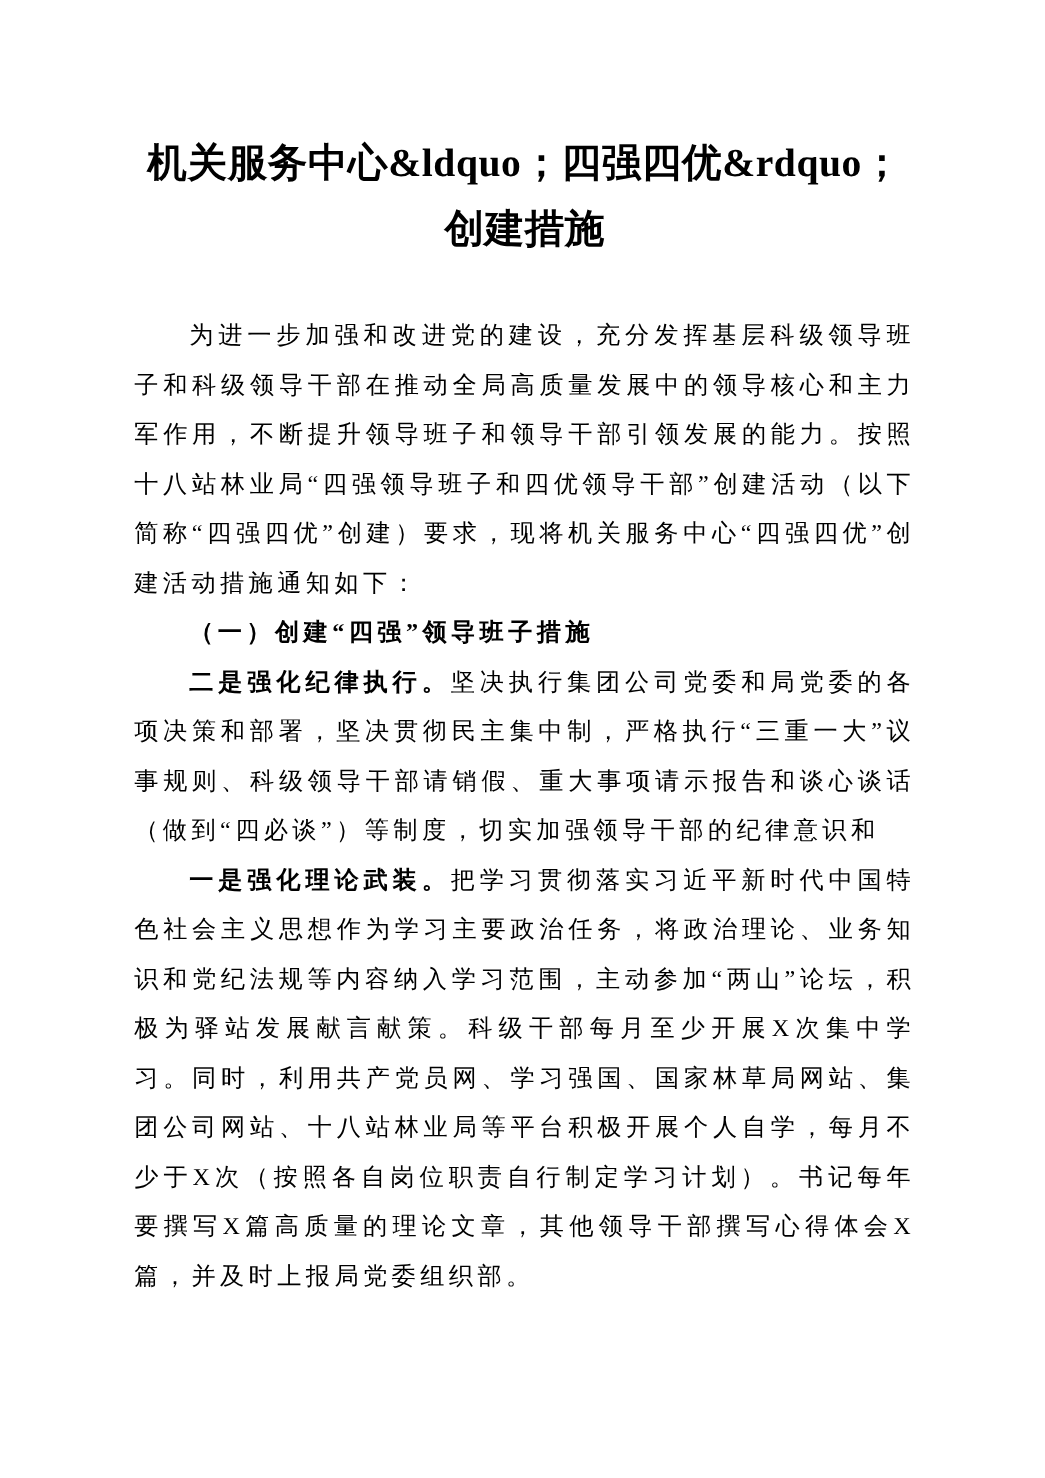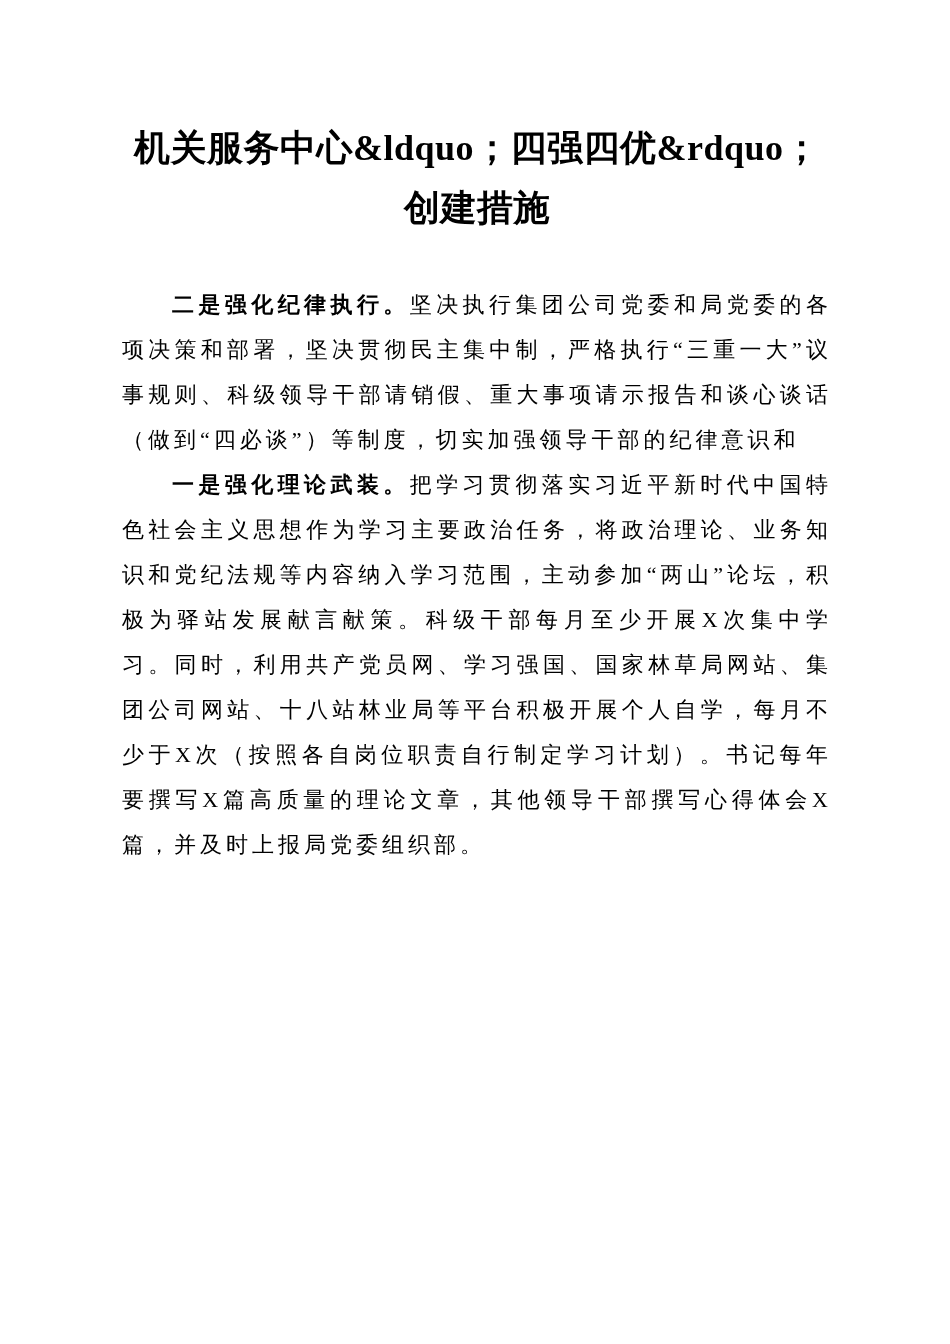--- a/index.html
+++ b/index.html
@@ -44,20 +44,22 @@
   }
 </style>
 </head>
 <body>
 
 <div class="page">
   <div class="content">
 
     <h1 class="doc-title">机关服务中心&amp;ldquo；四强四优&amp;rdquo；创建措施</h1>
 
+    <p class="body-para">为进一步加强和改进党的建设，充分发挥基层科级领导班子和科级领导干部在推动全局高质量发展中的领导核心和主力军作用，不断提升领导班子和领导干部引领发展的能力。按照十八站林业局“四强领导班子和四优领导干部”创建活动（以下简称“四强四优”创建）要求，现将机关服务中心“四强四优”创建活动措施通知如下：</p>
 
+    <p class="body-para heading-para">（一）创建“四强”领导班子措施</p>
 
     <p class="body-para"><span class="lead">二是强化纪律执行。</span><span>坚决执行集团公司党委和局党委的各项决策和部署，坚决贯彻民主集中制，严格执行“三重一大”议事规则、科级领导干部请销假、重大事项请示报告和谈心谈话（做到“四必谈”）等制度，切实加强领导干部的纪律意识和</span></p>
 
     <p class="body-para"><span class="lead">一是强化理论武装。</span><span>把学习贯彻落实习近平新时代中国特色社会主义思想作为学习主要政治任务，将政治理论、业务知识和党纪法规等内容纳入学习范围，主动参加“两山”论坛，积极为驿站发展献言献策。科级干部每月至少开展X次集中学习。同时，利用共产党员网、学习强国、国家林草局网站、集团公司网站、十八站林业局等平台积极开展个人自学，每月不少于X次（按照各自岗位职责自行制定学习计划）。书记每年要撰写X篇高质量的理论文章，其他领导干部撰写心得体会X篇，并及时上报局党委组织部。</span></p>
 
   </div>
 </div>
 
 </body></html>

